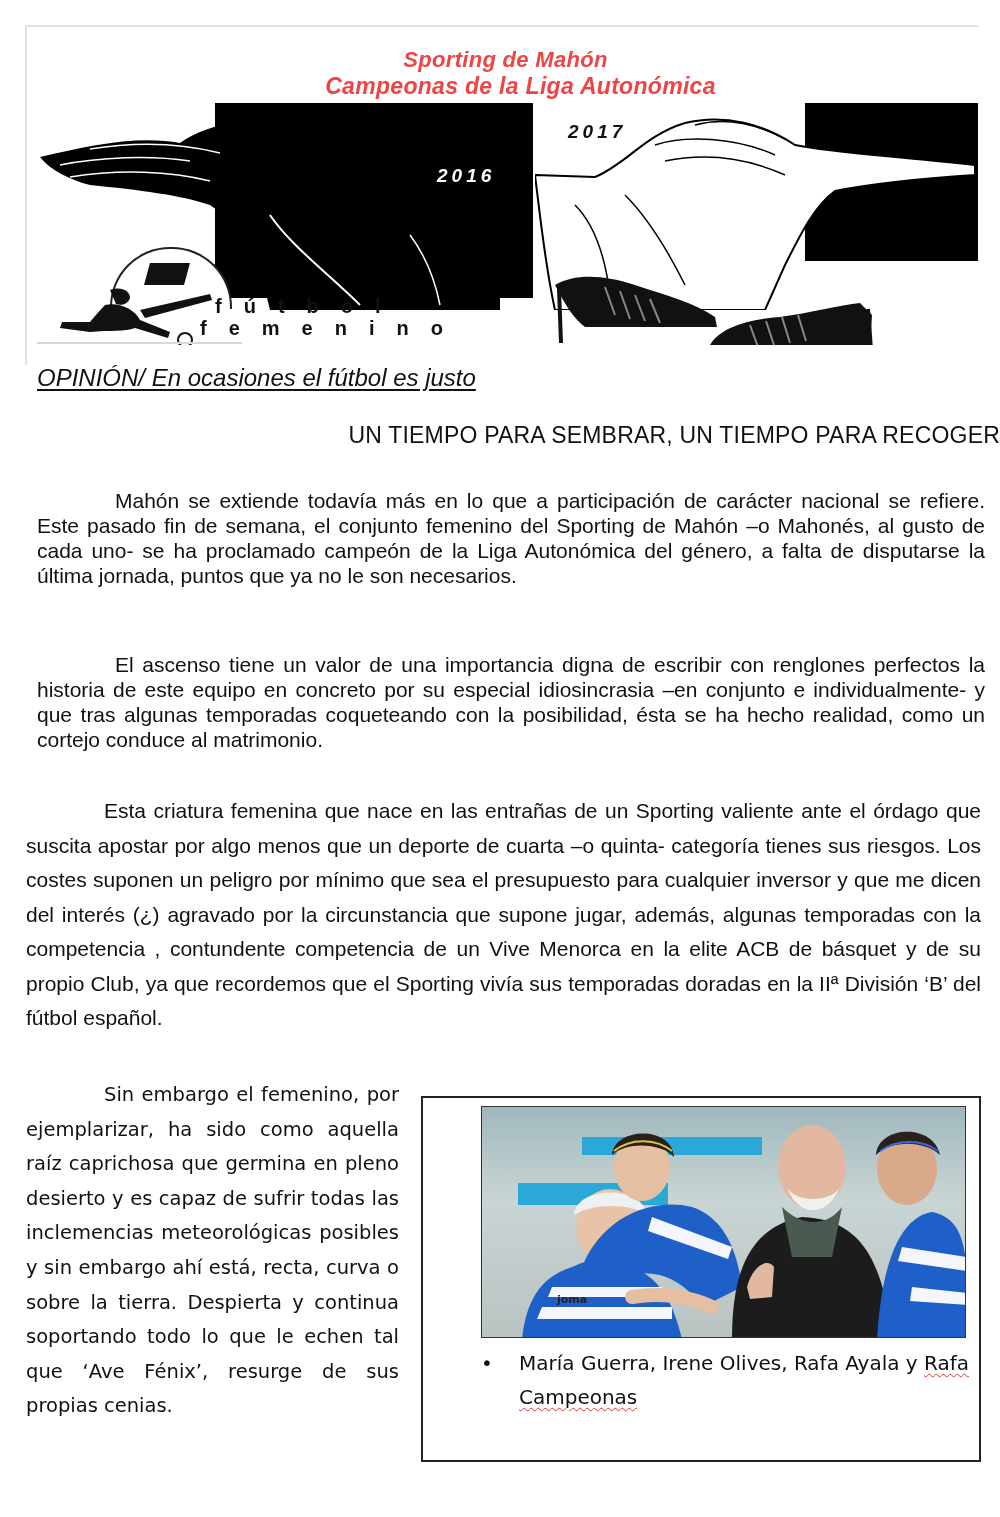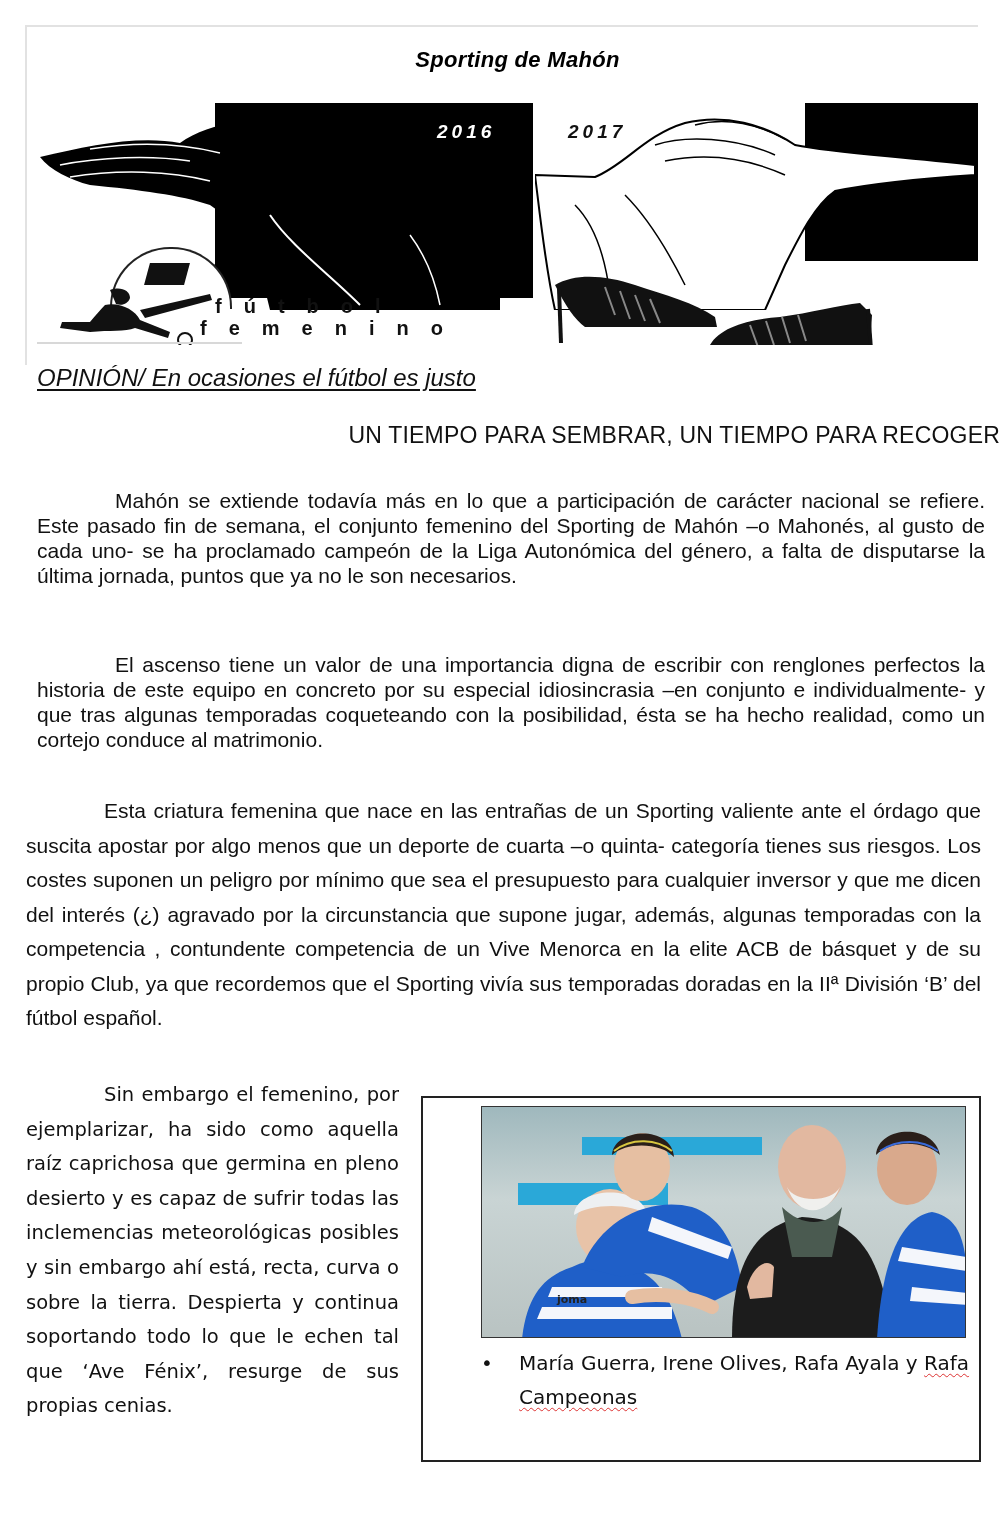--- a/index.html
+++ b/index.html
@@ -1,29 +1,29 @@
 <!DOCTYPE html>
 <html><head>
   <meta charset="utf-8">
   <style>
     html, body { margin: 0; padding: 0; background: #ffffff; }
     body { width: 1000px; height: 1517px; position: relative; overflow: hidden;
            font-family: "Liberation Sans Narrow", "Liberation Sans", sans-serif; color: #111; }
     .banner { position: absolute; left: 25px; top: 25px; width: 953px; height: 320px; overflow: hidden; }
     .banner-frame-top { position: absolute; left: 25px; top: 25px; width: 953px; height: 2px; background: #e2e2e2; }
     .banner-frame-left { position: absolute; left: 25px; top: 25px; width: 2px; height: 340px; background: #e2e2e2; }
-    .banner-title { position: absolute; left: 16px; width: 100%; text-align: center; font-family: "Liberation Sans", sans-serif;
-                    font-weight: bold; font-style: italic; font-size: 22px; line-height: 26px; color: #000000;
+    .banner-title { position: absolute; left: 4px; width: 100%; text-align: center; font-family: "Liberation Sans", sans-serif;
+                    font-weight: bold; font-style: italic; font-size: 22px; line-height: 26px; color: #ef4444;
                     top: 22px; letter-spacing: 0.3px; }
     .banner-title .l2 { display: block; font-size: 23px; margin-left: 30px; }
     .blk-left { position: absolute; left: 190px; top: 78px; width: 318px; height: 195px; background: #000; }
     .blk-right { position: absolute; left: 780px; top: 78px; width: 173px; height: 158px; background: #000; }
     .year { position: absolute; top: 96px; font-family: "Liberation Sans", sans-serif; font-weight: bold; font-style: italic;
             font-size: 19px; letter-spacing: 4px; }
-    .year.y1 { left: 412px; color: #fff; }
+    .year.y1 { left: 412px; color: #fff; margin-top: 44px; }
     .year.y2 { left: 515px; color: #111; margin-left: 28px; }
     .silhouette { position: absolute; }
     .futbol { position: absolute; font-family: "Liberation Sans", sans-serif; font-weight: bold; 
               font-size: 20px; letter-spacing: 22px; color: #111; }
     .ball { position: absolute; left: 85px; top: 222px; width: 118px; height: 60px; border-radius: 60px 60px 0 0;
             border: 2px solid #222; border-bottom: none; background: #fff; overflow: hidden; }
     .ball .patch { position: absolute; left: 35px; top: 14px; width: 40px; height: 22px; background: #111; transform: skewX(-15deg); }
     .banner-underline { position: absolute; left: 37px; top: 342px; width: 205px; height: 2px; background: #d8d8d8; }
 
     .opinion { position: absolute; left: 37px; top: 364px; font-family: "Liberation Sans Narrow", "Liberation Sans", sans-serif;
@@ -51,20 +51,21 @@
   </style>
 </head>
 <body>
 
 <div class="banner-frame-top"></div>
 <div class="banner-frame-left"></div>
 
 <div class="banner">
   <div class="banner-title">
     <span>Sporting de Mahón</span>
+    <span class="l2">Campeonas de la Liga Autonómica</span>
   </div>
 
   <div class="blk-left"></div>
   <div class="blk-right"></div>
 
   <svg class="silhouette" style="left:5px;top:70px" width="510" height="215" viewBox="0 0 510 215">
     <path d="M10 62 C60 50 110 40 150 48 C175 30 215 20 250 40 C285 50 320 75 350 95 L420 118 L470 120 L470 215 L240 215 C230 170 210 130 180 110 C150 100 110 95 60 90 C40 85 20 75 10 62 Z" fill="#000"></path>
     <path d="M30 70 C70 62 120 60 160 66 M40 82 C90 74 140 76 180 86 M60 54 C110 46 150 48 190 58" stroke="#fff" stroke-width="1.5" fill="none"></path>
     <path d="M240 120 C260 150 300 180 330 210" stroke="#fff" stroke-width="2" fill="none"></path>
     <path d="M380 140 C395 160 405 185 410 210" stroke="#fff" stroke-width="1.5" fill="none"></path>

